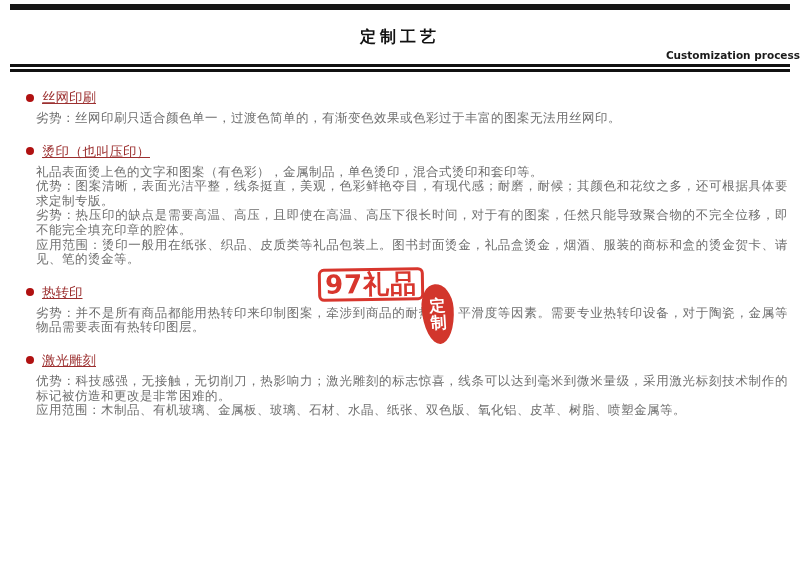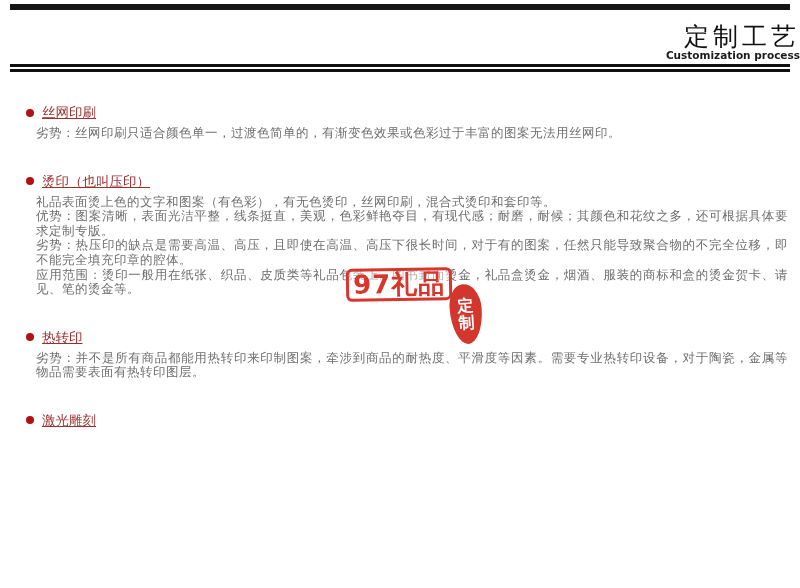--- a/index.html
+++ b/index.html
@@ -12,43 +12,43 @@
   }
   .page{position:relative;width:800px;height:588px;background:#fff;}
 
   
   .top-rule{
     position:absolute;left:10px;top:4px;width:780px;height:6px;
     background:#161616;
   }
   .header{padding-top:26px;}
   .header-title{
-    text-align:right;
-    font-size:25px;font-weight:normal;color:#111;
+    text-align:center;
+    font-size:16px;font-weight:bold;color:#111;
     letter-spacing:4px;
     line-height:22px;
   }
   .header-subtitle{
     text-align:right;
     font-size:10.5px;color:#1a1a1a;font-weight:bold;
     padding-right:0;
     line-height:13px;
     margin-top:1px;
   }
   .double-rule{
     margin:2px 10px 0 10px;
     height:0;
     border-top:3px solid #111;
     padding-top:2px;
     border-bottom:3px solid #111;
   }
 
   
   .content{padding:0 10px 0 26px;}
-  .section{margin-top:32px;}
+  .section{margin-top:17px;}
   .section-head{display:flex;align-items:center;}
   .bullet{
     width:8px;height:8px;border-radius:50%;
     background:#b01111;
     margin-right:8px;flex:0 0 auto;
   }
   .section-title{
     font-size:13.5px;
     color:#9c3030;
     text-decoration:underline;
@@ -62,21 +62,21 @@
   .section-body p{
     margin:0;
     font-size:12.5px;
     color:#6e6e6e;
     line-height:14.6px;
     letter-spacing:0.5px;
     text-align:justify;
   }
 
   
-  .watermark{position:absolute;left:346px;top:268px;width:150px;height:90px;pointer-events:none;}
+  .watermark{position:absolute;left:318px;top:268px;width:150px;height:90px;pointer-events:none;}
   .wm-box{
     position:absolute;left:0;top:0;
     border:3px solid #d8362d;
     border-radius:6px;
     background:rgba(255,255,255,0.45);
     padding:0 4px;
     font-size:26px;font-weight:bold;color:#d8362d;
     line-height:27px;
     letter-spacing:1px;
     transform:rotate(-1deg);
@@ -117,21 +117,21 @@
         <p>劣势：丝网印刷只适合颜色单一，过渡色简单的，有渐变色效果或色彩过于丰富的图案无法用丝网印。</p>
       </div>
     </div>
 
     <div class="section">
       <div class="section-head">
         <span class="bullet"></span>
         <span class="section-title">烫印（也叫压印）</span>
       </div>
       <div class="section-body">
-        <p>礼品表面烫上色的文字和图案（有色彩），有无色烫印，丝网印刷，混合式烫印和套印等。</p>
+        <p>礼品表面烫上色的文字和图案（有色彩），金属制品，单色烫印，混合式烫印和套印等。</p>
         <p>优势：图案清晰，表面光洁平整，线条挺直，美观，色彩鲜艳夺目，有现代感；耐磨，耐候；其颜色和花纹之多，还可根据具体要求定制专版。</p>
         <p>劣势：热压印的缺点是需要高温、高压，且即使在高温、高压下很长时间，对于有的图案，任然只能导致聚合物的不完全位移，即不能完全填充印章的腔体。</p>
         <p>应用范围：烫印一般用在纸张、织品、皮质类等礼品包装上。图书封面烫金，礼品盒烫金，烟酒、服装的商标和盒的烫金贺卡、请见、笔的烫金等。</p>
       </div>
     </div>
 
     <div class="section">
       <div class="section-head">
         <span class="bullet"></span>
         <span class="section-title">热转印</span>
@@ -139,20 +139,24 @@
       <div class="section-body">
         <p>劣势：并不是所有商品都能用热转印来印制图案，牵涉到商品的耐热度、平滑度等因素。需要专业热转印设备，对于陶瓷，金属等物品需要表面有热转印图层。</p>
       </div>
     </div>
 
     <div class="section">
       <div class="section-head">
         <span class="bullet"></span>
         <span class="section-title">激光雕刻</span>
       </div>
+      <div class="section-body">
+        <p>优势：科技感强，无接触，无切削刀，热影响力；激光雕刻的标志惊喜，线条可以达到毫米到微米量级，采用激光标刻技术制作的标记被仿造和更改是非常困难的。</p>
+        <p>应用范围：木制品、有机玻璃、金属板、玻璃、石材、水晶、纸张、双色版、氧化铝、皮革、树脂、喷塑金属等。</p>
+      </div>
     </div>
 
   </div>
 
   <div class="watermark">
     <div class="wm-box">97礼品</div>
     <div class="wm-seal">
       <span>定</span>
       <span>制</span>
     </div>

